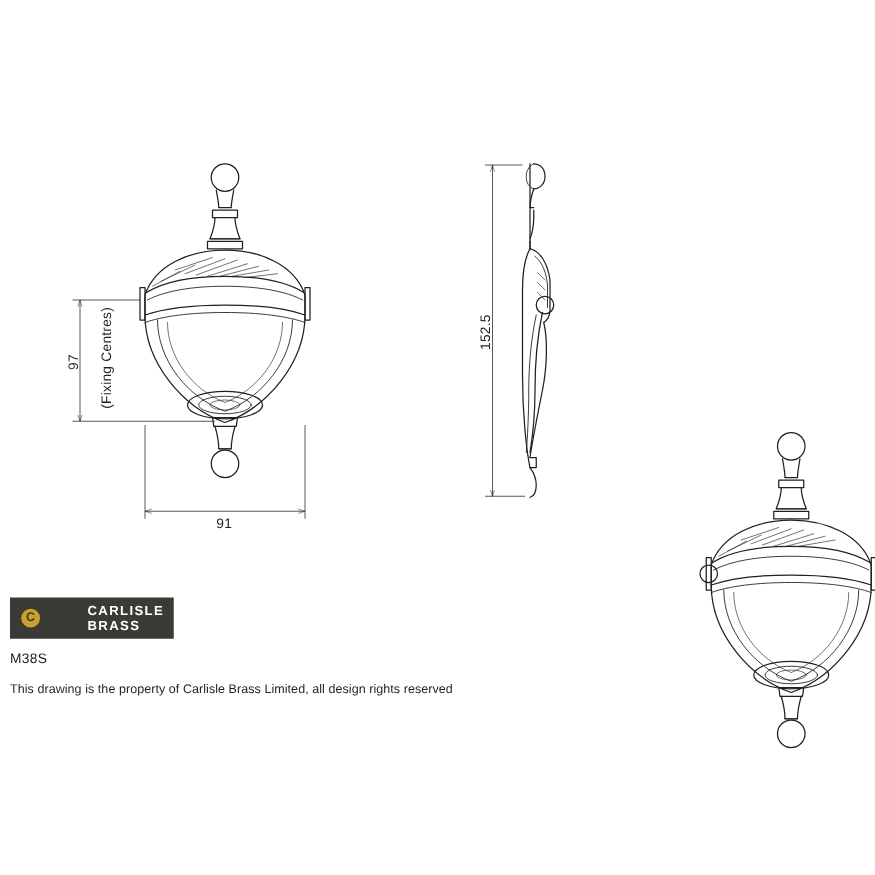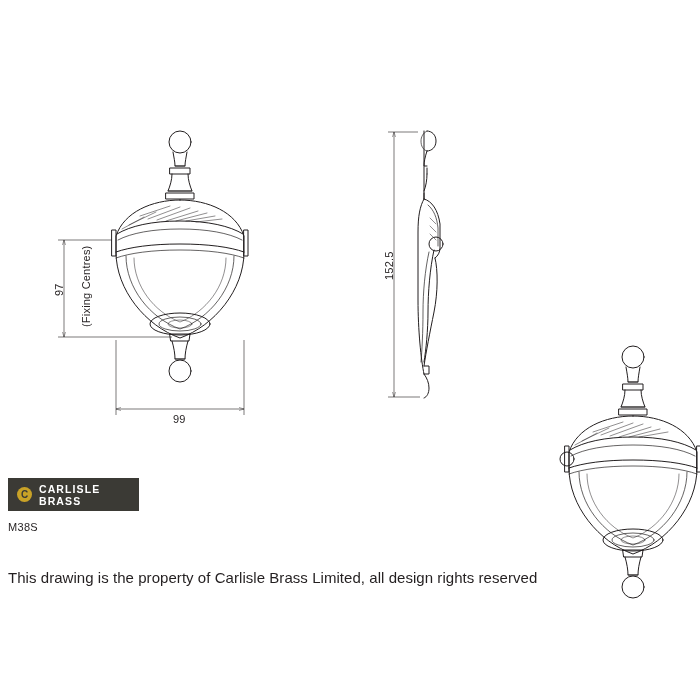--- a/index.html
+++ b/index.html
@@ -62,35 +62,36 @@
     line-height: 15px;
     text-align: center;
     margin-right: 7px;
     flex: none;
   }
   #logo-text {
     color: #ffffff;
     font-size: 10.5px;
     font-weight: bold;
     letter-spacing: 1.1px;
+    margin-left: 31px;
   }
   
   #product-code {
     position: absolute;
     left: 8px;
     top: 521px;
     font-size: 11px;
     color: #231f20;
     letter-spacing: 0.3px;
   }
   #rights-note {
     position: absolute;
     left: 8px;
-    top: 569px;
-    font-size: 15px;
+    top: 546px;
+    font-size: 10px;
     color: #231f20;
     letter-spacing: 0.05px;
   }
 </style>
 </head>
 <body>
 
 <div id="sheet">
 
   <svg class="drawing-layer" viewBox="0 0 700 700">
@@ -250,21 +251,21 @@
       <path class="ln" d="M625,557 C627,564 628,570 628,575 L638,575 C638,570 639,564 641,557"></path>
       <path class="ln-thin" d="M628,575 L638,575"></path>
       <circle class="ln" cx="633" cy="587" r="11"></circle>
     </g>
   </svg>
 
   <div class="dim-text dim-vert" style="left:53px; top:296px;">97</div>
 
   <div class="dim-text dim-vert" style="left:80px; top:327px;">(Fixing Centres)</div>
 
-  <div class="dim-text" style="left:173px; top:413px;">99</div>
+  <div class="dim-text" style="left:173px; top:413px;">91</div>
 
   <div class="dim-text dim-vert" style="left:383px; top:280px;">152.5</div>
 
   <div id="logo-block">
     <div id="logo-mark">C</div>
     <div id="logo-text">CARLISLE BRASS</div>
   </div>
 
   <div id="product-code">M38S</div>
 

